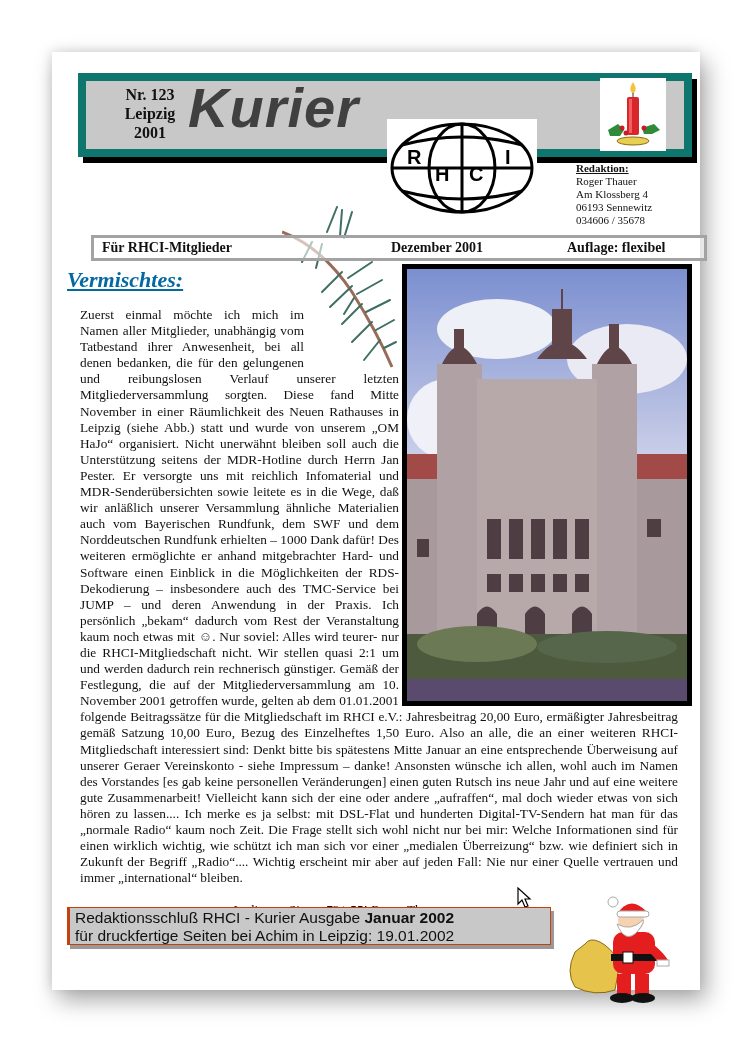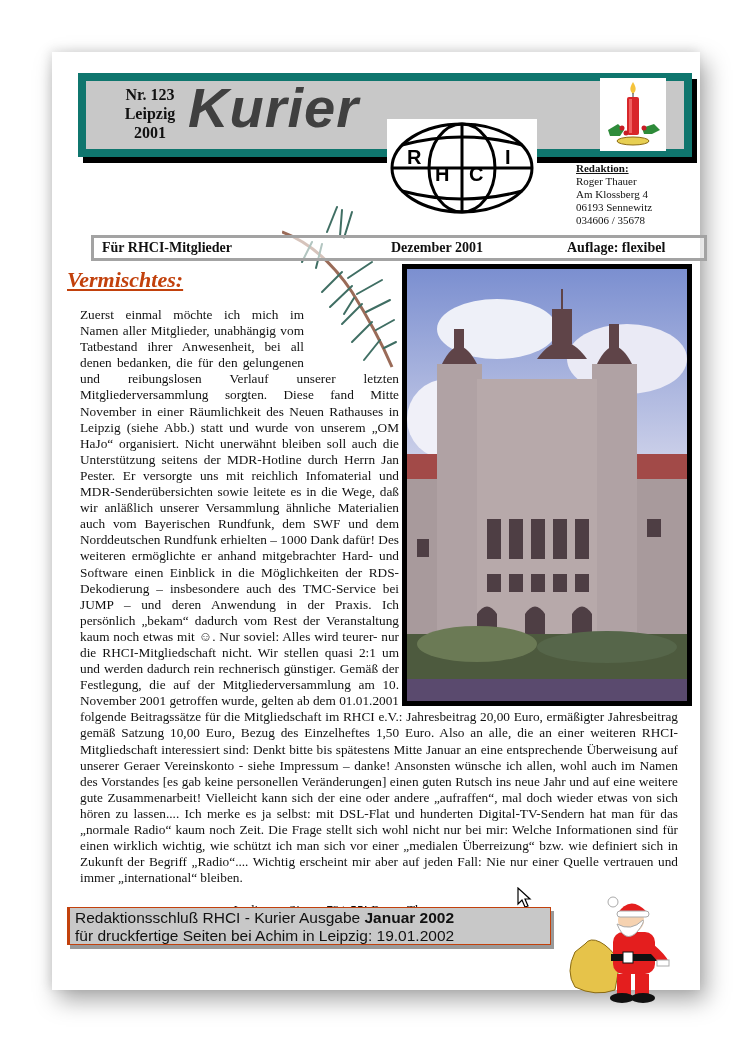--- a/index.html
+++ b/index.html
@@ -51,21 +51,21 @@
       font-weight: bold; font-size: 14px; line-height: 20px; margin-left: 24px;
     }
     .info-bar span { position: absolute; top: 0; }
     .photo {
       position: absolute; left: 350px; top: 212px; width: 290px; height: 442px;
       background: #000; padding: 5px; box-sizing: border-box;
     }
     .photo svg { width: 100%; height: 100%; display: block; }
     .section-title {
       position: absolute; left: 15px; top: 215px;
-      font-size: 22px; font-weight: bold; font-style: italic; color: #c2410c;
+      font-size: 22px; font-weight: bold; font-style: italic; color: #0369a1;
       text-decoration: underline;
       text-align: right;
     }
     .body-text {
       position: absolute; left: 12px; top: 239px; width: 630px;
       font-size: 13.3px; line-height: 16.1px; text-align: justify;
     }
     .body-text .float-photo { float: right; width: 295px; height: 416px; }
     .body-text .float-pine { float: right; clear: none; width: 95px; height: 80px; }
     .body-text p { margin: 16px; }

